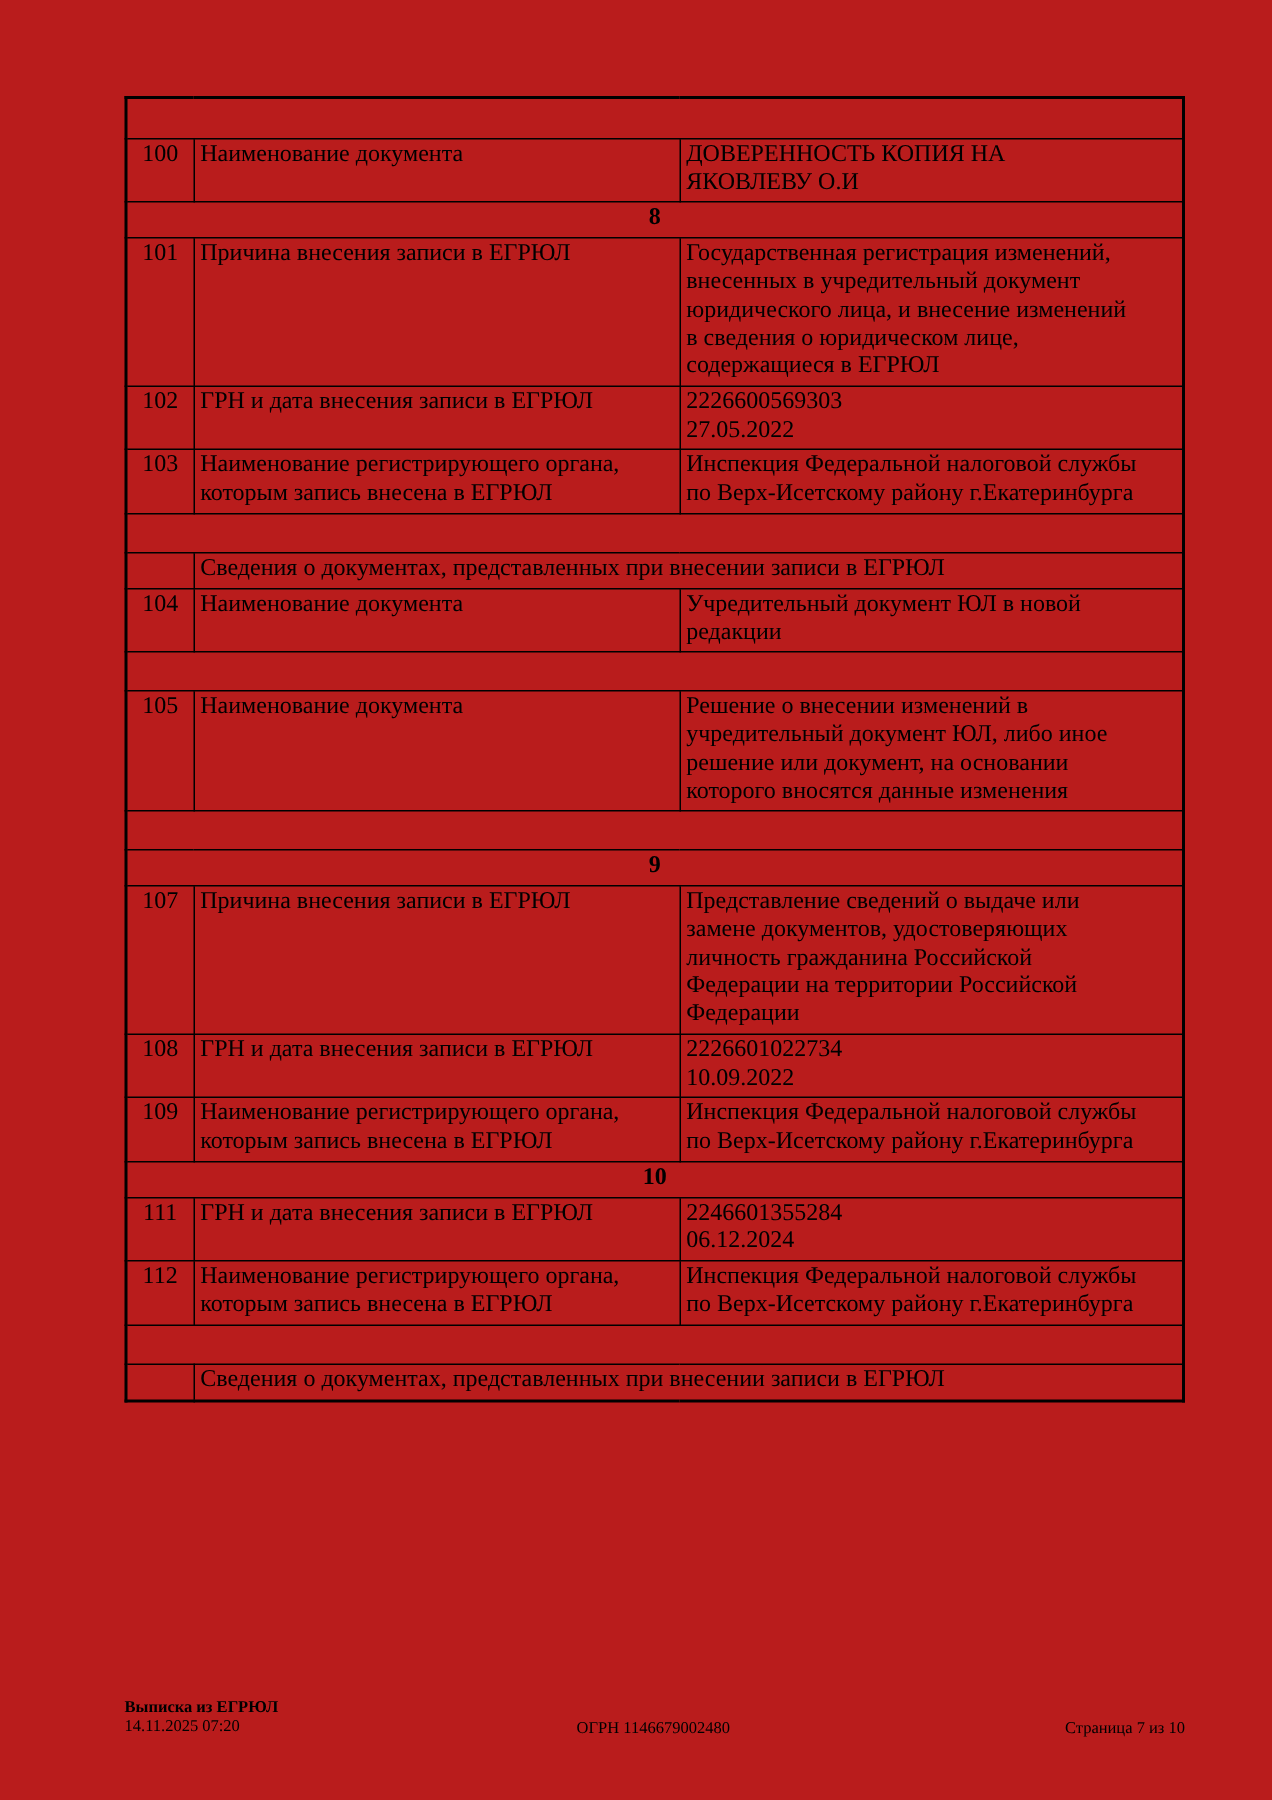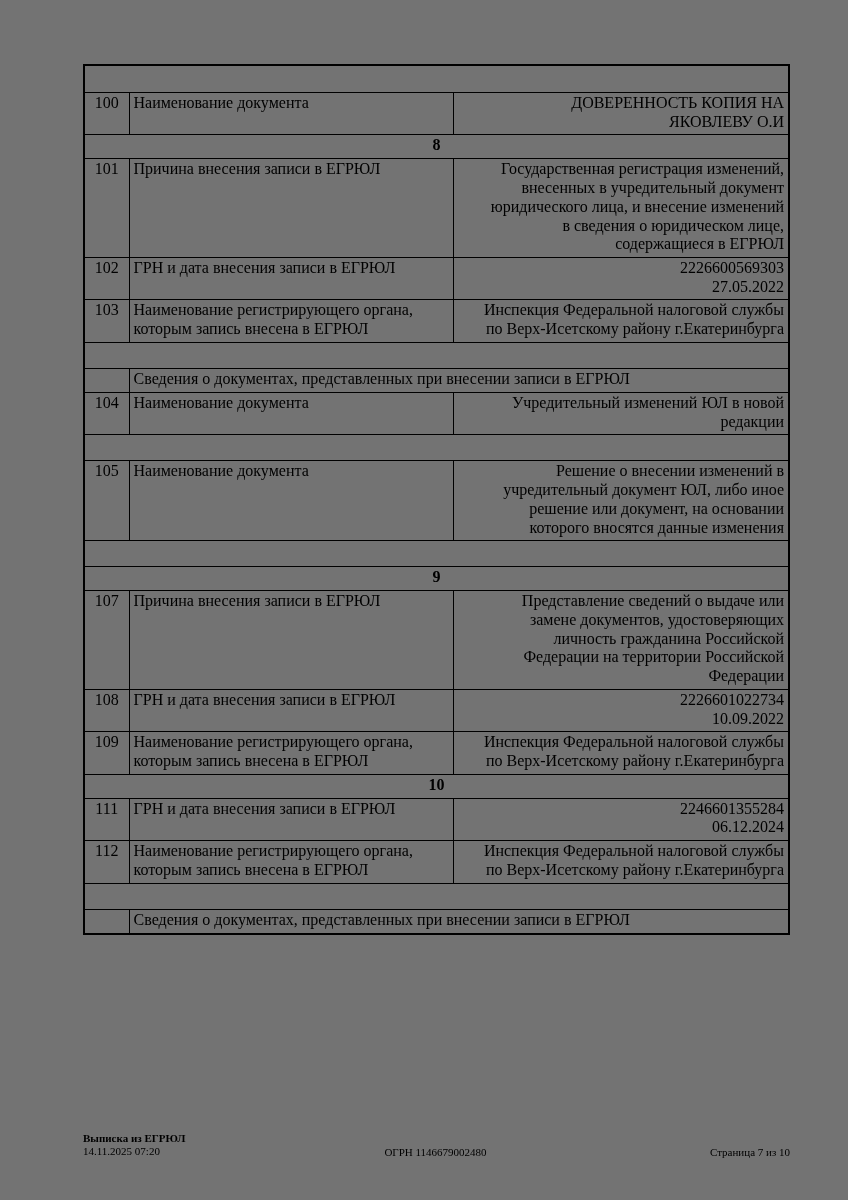--- a/index.html
+++ b/index.html
@@ -12,21 +12,21 @@
     height: 1200px;
     position: relative;
     font-family: "Liberation Serif", serif;
     color: #000000;
   }
   .page {
     position: absolute;
     left: 0; top: 0;
     width: 848px;
     height: 1200px;
-    background: #737373;
+    background: #b91c1c;
   }
   table.doc-table {
     position: absolute;
     left: 83px;
     top: 64px;
     width: 705px;
     border-collapse: collapse;
     table-layout: fixed;
     border: 2px solid #000000;
     font-size: 16px;
@@ -41,21 +41,20 @@
   td.num-cell {
     text-align: center;
     padding-left: 1px;
     padding-right: 1px;
   }
   td.label-cell, td.value-cell {
     white-space: pre-line;
   }
   td.value-cell {
     padding-left: 3px;
-    text-align: right;
   }
   td.spacer-cell {
     height: 21px;
     padding: 0;
   }
   tr.spacer-row-top td.spacer-cell {
     height: 22px;
   }
   td.section-cell {
     text-align: center;
@@ -142,21 +141,21 @@
         <tr>
           <td class="spacer-cell" colspan="3"></td>
         </tr>
         <tr>
           <td class="num-cell"></td>
           <td class="subheader-cell" colspan="2">Сведения о документах, представленных при внесении записи в ЕГРЮЛ</td>
         </tr>
         <tr>
           <td class="num-cell">104</td>
           <td class="label-cell">Наименование документа</td>
-          <td class="value-cell">Учредительный изменений ЮЛ в новой
+          <td class="value-cell">Учредительный документ ЮЛ в новой
 редакции</td>
         </tr>
         <tr>
           <td class="spacer-cell" colspan="3"></td>
         </tr>
         <tr>
           <td class="num-cell">105</td>
           <td class="label-cell">Наименование документа</td>
           <td class="value-cell">Решение о внесении изменений в
 учредительный документ ЮЛ, либо иное

